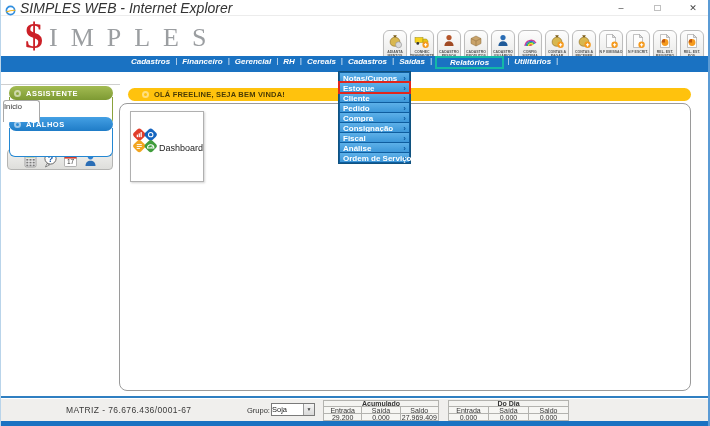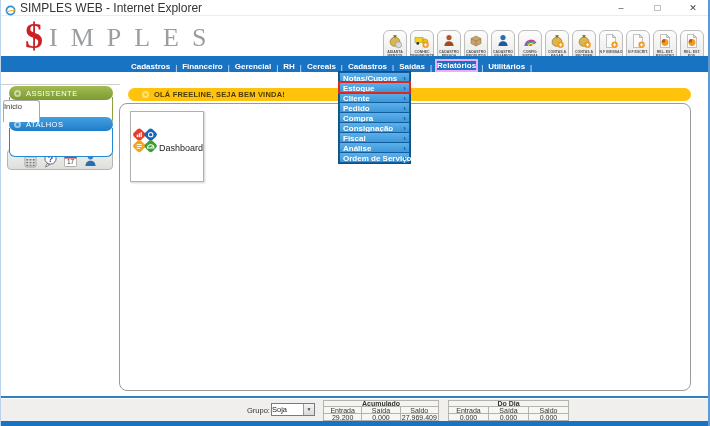--- a/index.html
+++ b/index.html
@@ -5,62 +5,62 @@
   * { margin:0; padding:0; box-sizing:border-box; }
   html,body { background:#888; font-family:"Liberation Sans", sans-serif; }
   #app{
     position:relative; width:710px; height:426px; background:#fff; overflow:hidden;
     border-left:1px solid #b9d4ea; border-right:2px solid #5b9bd5;
   }
   
   .titlebar{ position:absolute; left:0; top:0; width:100%; height:16px; background:#fff;
     border-bottom:1px solid #ececec; display:flex; align-items:center; padding-left:4px; }
   .ie-icon{ width:11px; height:11px; margin-right:4px; display:inline-block; }
-  .win-title{ font-size:12px; color:#333; }
+  .win-title{ font-size:14px; color:#333;font-style:italic; }
   .win-controls{ position:absolute; right:8px; top:0; height:16px; display:flex; gap:22px; align-items:center; }
   .wc{ font-size:9px; color:#444; cursor:default; line-height:16px; text-align:center; width:14px; }
   .wc .maxbox{ display:inline-block; width:7px; height:6px; border:1px solid #c0c0c0; }
   
   .header{ position:absolute; left:0; top:16px; width:100%; height:40px; background:#fff; }
   .brand{ position:absolute; left:24px; top:0; height:40px; display:flex; align-items:center; }
   .brand .dollar{ font-family:"Liberation Serif", serif; font-weight:bold; font-size:36px; color:#cc2027; line-height:36px; }
   .brand .rest{ font-family:"Liberation Serif", serif; font-size:26px; color:#9b9ea1; letter-spacing:13px; margin-left:6px; margin-top:4px; }
   
   .toolbar{ position:absolute; right:4px; top:14px; display:flex; gap:3px; }
   .tb-btn{ width:24px; height:36px; border:1px solid #bdbdbd; border-radius:6px;
     background:linear-gradient(#fdfdfd,#e3e3e1); box-shadow:0 1px 1px rgba(0,0,0,.15);
     display:flex; flex-direction:column; align-items:center; padding-top:2px; cursor:pointer; }
   .tb-ic{ width:16px; height:16px; }
   .tb-ic svg{ width:16px; height:16px; display:block; }
   .tb-lb-clip{ width:24px; height:14px; overflow:hidden; margin-top:1px; }
   .tb-lb{ width:48px; transform:scale(.5); transform-origin:top left; font-size:7px; line-height:1.05;
     font-weight:bold; color:#555; text-align:center; }
   
   .menubar{ position:absolute; left:0; top:56px; width:100%; height:16px; background:#1a72c2;
-    display:flex; align-items:flex-end; padding-left:128px; }
+    display:flex; align-items:flex-start; padding-left:128px;font-style:italic; }
   .mi{ color:#fff; font-size:8px; font-weight:bold; padding:1px 2px; cursor:pointer; white-space:nowrap; }
-  .mi.hl{ border:2px solid #f0abfc; padding:0 0; }
+  .mi.hl{ border:2px solid #14b8a6; padding:0 13px; }
   .msep{ color:#eaf3fb; font-size:8px; margin:0 3px; }
   
   .dropdown{ position:absolute; left:337px; top:71px; width:73px; z-index:60;
     background:#2b77ad; border:1px solid #10527f; padding:0; }
   .dd-item{ position:relative; height:11px; background:linear-gradient(#5db0e8,#3c97d9);
     border:1px solid #0f5d9e; color:#fff; font-size:8px; font-weight:bold; line-height:9px;
     padding:1px 3px; cursor:pointer; white-space:nowrap; }
   .dd-item + .dd-item{ margin-top:-1px; }
   .dd-item .arr{ position:absolute; right:3px; top:1px; color:#0d5a9e; font-size:8px; font-weight:bold; }
   .dd-item.hl{ outline:2px solid #e0261c; outline-offset:-1px; z-index:2; }
   
   .tab-inicio{ position:absolute; left:2px; top:72px; width:37px; height:22px; background:#fff;
     border:1px solid #a8a8a8; border-bottom:none; border-radius:3px 3px 0 0;
     font-size:7.5px; color:#333; text-align:left; line-height:12px; cursor:pointer; z-index:5;margin-top:28px; }
   .tab-line{ position:absolute; left:0; top:84px; width:119px; height:1px; background:#cfcfcf; }
   .panel{ position:absolute; left:8px; width:104px; }
   .panel-hd{ height:14px; border-radius:7px; display:flex; align-items:center; padding-left:5px;
-    color:#fff; font-size:7.5px; font-weight:normal; letter-spacing:.5px; cursor:pointer; position:relative; z-index:2; }
+    color:#fff; font-size:7.5px; font-weight:bold; letter-spacing:.5px; cursor:pointer; position:relative; z-index:2; }
   .panel-hd .ring{ width:7px; height:7px; border-radius:50%; border:2px solid rgba(255,255,255,.55); margin-right:5px; }
   .panel-bd{ background:#fff; border-radius:0 0 6px 6px; margin-top:-3px; position:relative; z-index:1; }
   #panel-assistente{ top:86px; }
   #panel-assistente .panel-hd{ background:linear-gradient(#a3bb52,#7d9a33); }
   #panel-assistente .panel-bd{ height:28px; border:1px solid #8aa23c; border-top:none; }
   #panel-atalhos{ top:117px; }
   #panel-atalhos .panel-hd{ background:linear-gradient(#44a0e4,#1f7cc7); }
   #panel-atalhos .panel-bd{ height:29px; border:1px solid #2387d2; border-top:none; }
   .toolbox{ position:absolute; left:6px; top:149px; width:106px; height:21px;
     background:linear-gradient(#f2f2f0,#dededb); border:1px solid #b5b5b3; border-radius:4px;
@@ -410,20 +410,21 @@
               <path d="M31 33l3-3" stroke="#fff" stroke-width="1.4"></path>
           </g>
         </svg>
       </div>
       <div class="dash-lb">Dashboard</div>
     </div>
   </div>
 
   <div class="blue-line"></div>
   <div class="statusbar">
+    <span class="company">MATRIZ - 76.676.436/0001-67</span>
     <span class="grp-label">Grupo:</span>
     <div class="grp-select">
       <span class="val">Soja</span>
       <span class="btn">▼</span>
     </div>
     <div class="stat-table" id="tbl-acumulado">
         <div class="st-title">Acumulado</div>
         <div class="st-row">
           <div class="st-cell">Entrada</div>
           <div class="st-cell">Saída</div>

